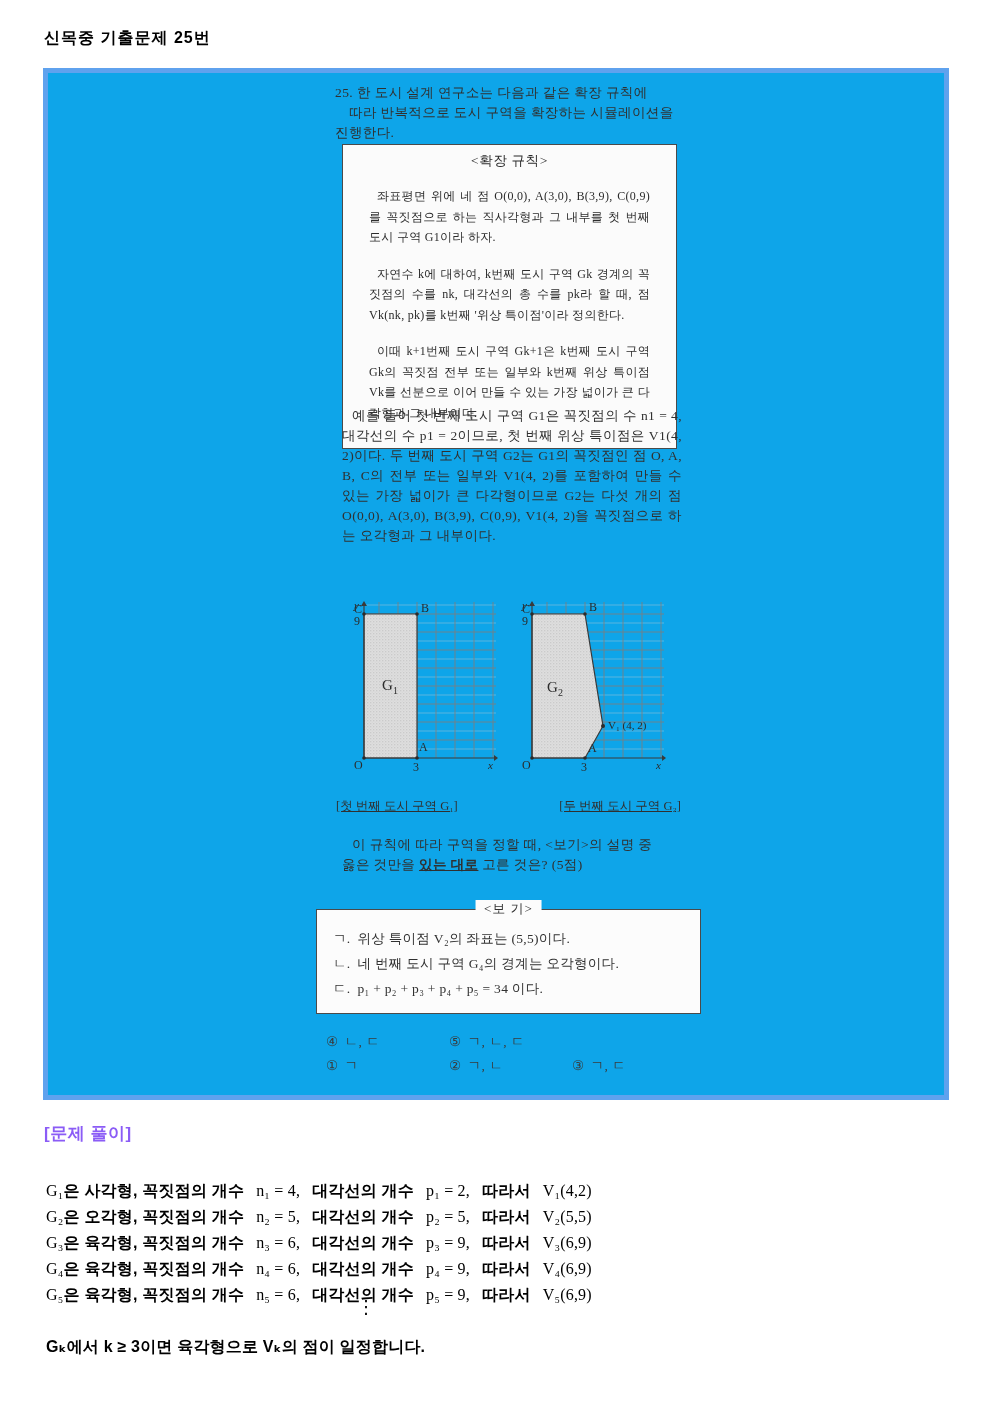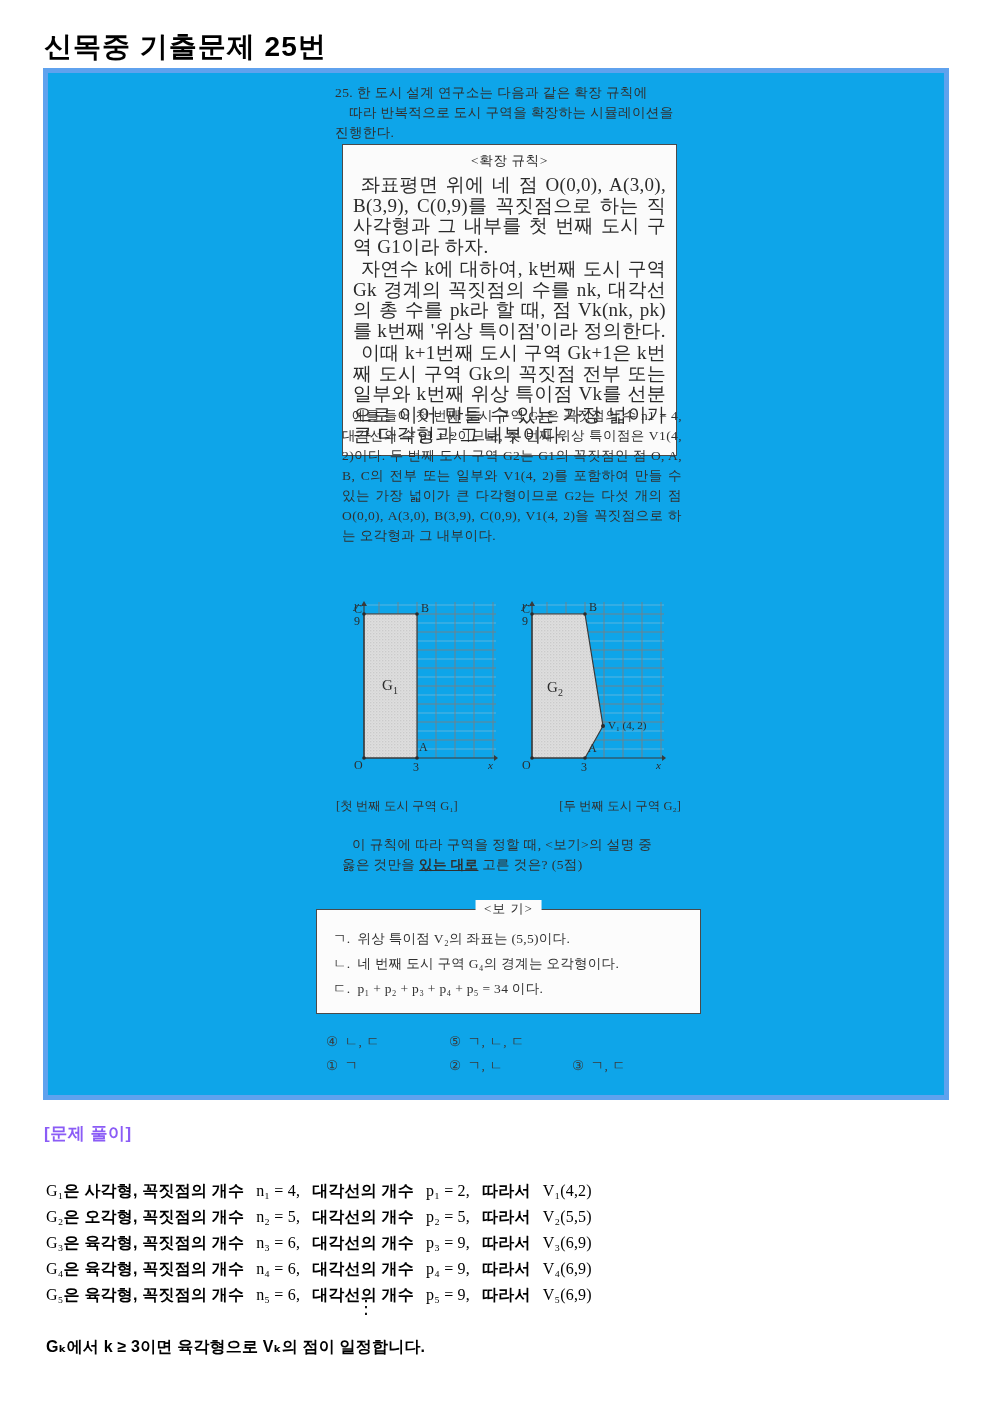--- a/index.html
+++ b/index.html
@@ -14,21 +14,21 @@
     height: 1403px;
     position: relative;
     overflow: hidden;
   }
 
   
   .page-title {
     position: absolute;
     left: 44px;
     top: 28px;
-    font-size: 28px;
+    font-size: 16px;
     font-weight: bold;
     letter-spacing: 1px;
     color: #000000;
     white-space: nowrap;
   }
 
   
   .scan-frame {
     position: absolute;
     left: 43px;
@@ -84,22 +84,22 @@
     padding: 7px 10px 9px 10px;
     background: #fbfbfb;
   }
   .rulebox .box-title {
     text-align: center;
     font-size: 13.5px;
     letter-spacing: 0.6px;
     margin-bottom: 5px;
   }
   .rulebox p {
-    margin: 0;
-    font-size: 19px;
+    margin: 16px;
+    font-size: 12px;
     line-height: 20.5px;
     text-indent: 8px;
     letter-spacing: 0.3px;
     text-align: justify;
   }
   .rulebox p + p { margin-top: 2px; }
 
   
   .example {
     left: 294px;
@@ -129,20 +129,21 @@
   .fig-caption-row {
     position: absolute;
     left: 288px;
     top: 725px;
     width: 345px;
     font-size: 12.5px;
     color: #303030;
     display: flex;
     justify-content: space-between;
     font-family: "Liberation Serif", "DejaVu Serif", serif;
+    text-decoration: underline;
   }
 
   .ask {
     left: 294px;
     top: 762px;
     width: 340px;
     text-indent: 10px;
   }
   .ask u { text-decoration: underline; font-weight: bold; }
 

